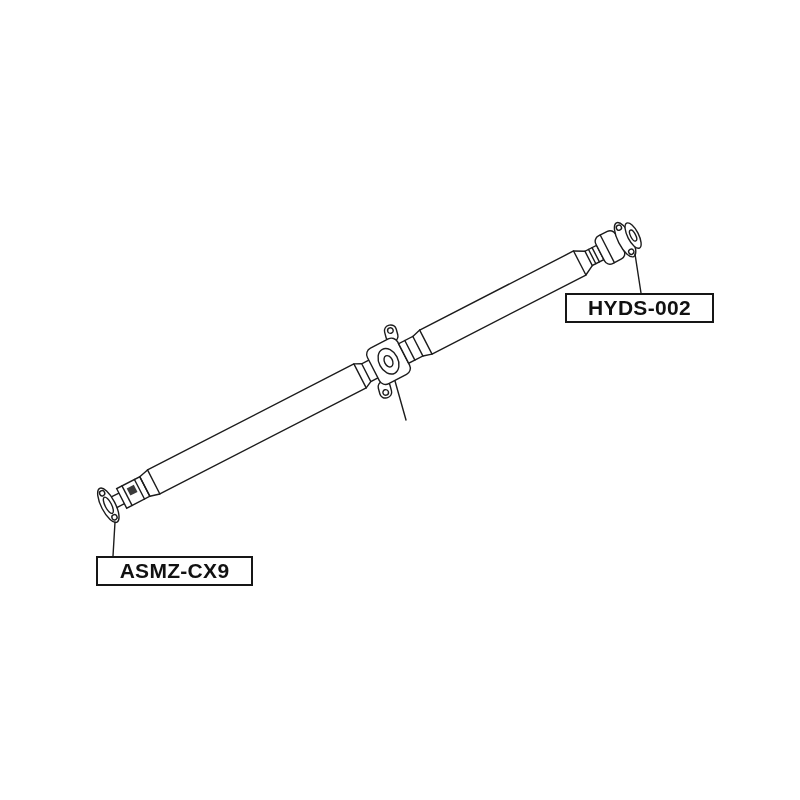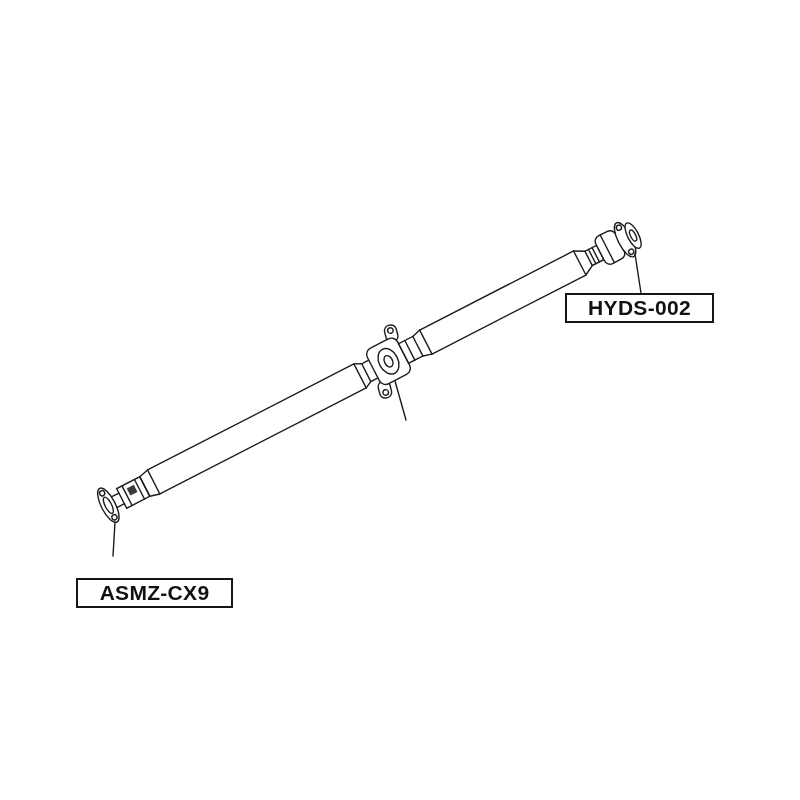--- a/index.html
+++ b/index.html
@@ -105,17 +105,17 @@
       <path d="M 395 381 L 406 420"></path>
       <path d="M 635 254 L 641 293"></path>
     </g>
   </svg>
 
   <div class="label-box" style="left: 565px; top: 293px; min-width: 149px;">
     <span>HYDS-002</span>
   </div>
 
 
-  <div class="label-box" style="left: 76px; top: 556px; min-width: 157px; margin-top: 22px;">
+  <div class="label-box" style="left: 96px; top: 556px; min-width: 157px;">
     <span>ASMZ-CX9</span>
   </div>
 
 </div>
 
 </body></html>

